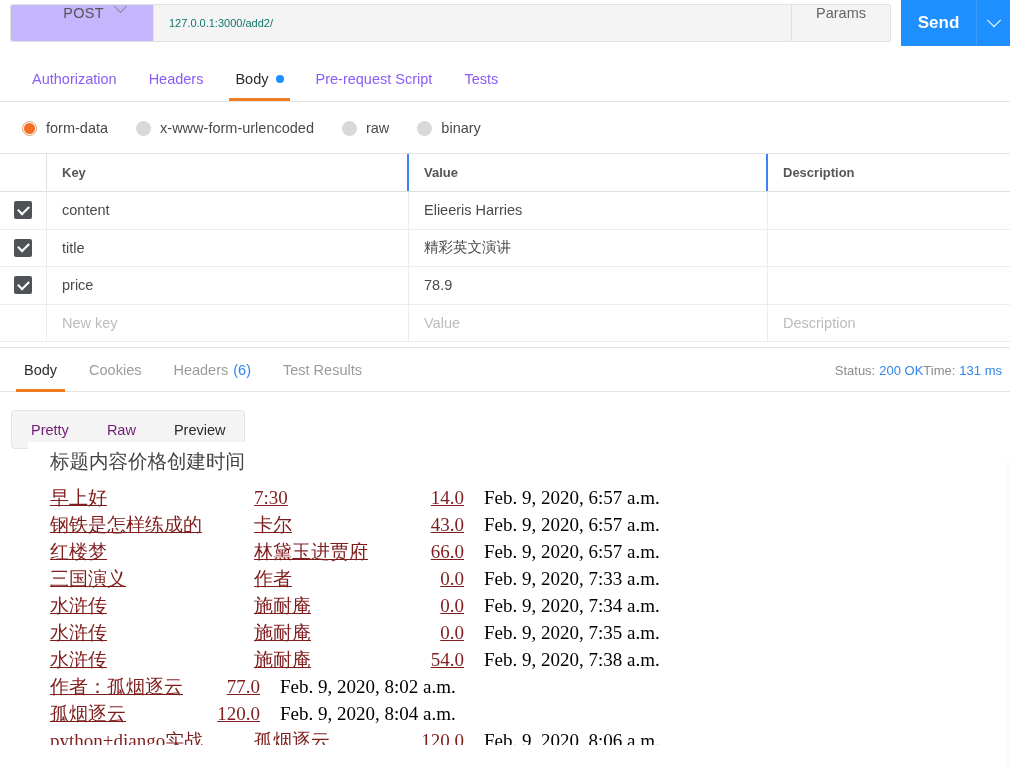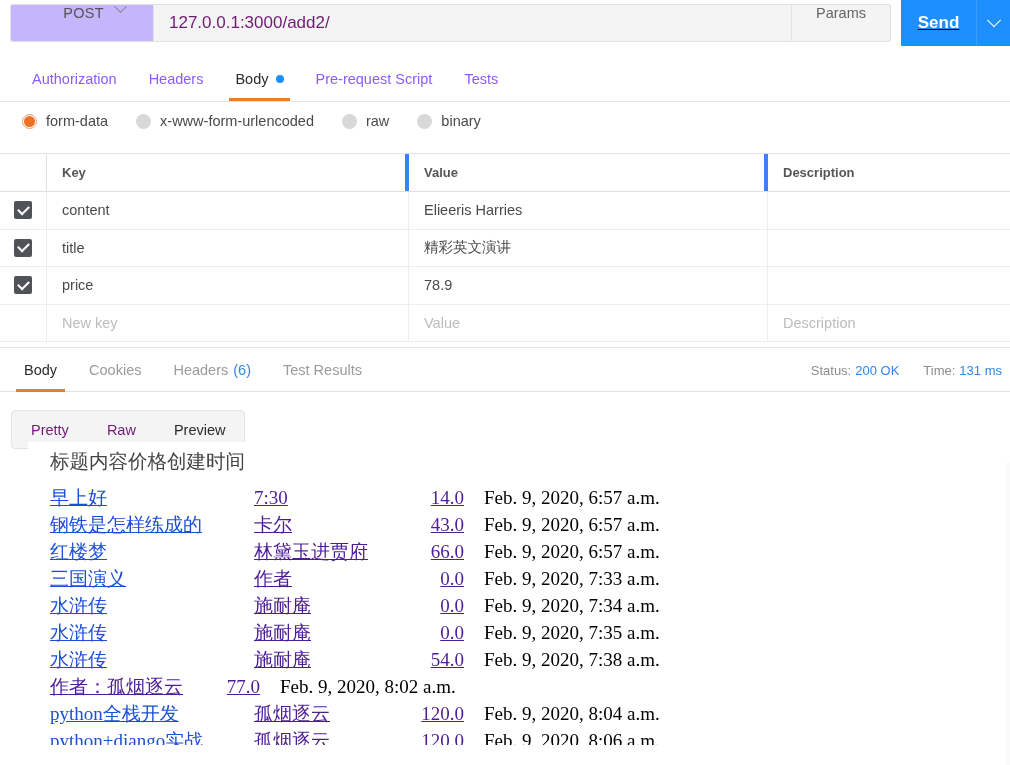--- a/index.html
+++ b/index.html
@@ -41,35 +41,35 @@
     margin: 4px 0 4px 0;
     flex: 1;
     background: #f4f4f4;
     border: 1px solid #e2e2e2;
     display: flex; align-items: center;
     padding-left: 15px;
   }
   #url-input {
     background: transparent; border: none; outline: none;
     font-family: "Liberation Sans", sans-serif;
-    font-size: 17px; color: #701a75; width: 100%;
+    font-size: 11px; color: #0f766e; width: 100%;
   }
   #params-btn {
     margin: 4px 0 4px 0;
     width: 99px;
     background: #f4f4f4;
     border: 1px solid #e2e2e2;
     border-left: none;
     border-radius: 0 3px 3px 0;
     display: flex; justify-content: center;
     font-size: 14.5px; color: #666; cursor: pointer;
   }
   #send-group {
     margin: 0 0 0 10px;
-    width: 109px; display: flex; text-decoration: underline;
+    width: 109px; display: flex;
   }
   #send-btn {
     flex: 1; background: #1e8fff; color: #fff;
     border: none; outline: none;
     font-family: "Liberation Sans", sans-serif;
     font-size: 17px; font-weight: bold;
     display: flex; align-items: center; justify-content: center;
     cursor: pointer;
   }
   #send-caret {
@@ -98,21 +98,21 @@
     content: ""; position: absolute; left: 10px; right: 10px; bottom: 0;
     height: 3px; background: #ef7c21;
   }
   .bluedot {
     width: 8px; height: 8px; border-radius: 50%; background: #1e8fff;
     display: inline-block;
   }
 
   
   #body-types {
-    position: absolute; left: 0; top: 97px; width: 1010px; height: 48px;
+    position: absolute; left: 0; top: 104px; width: 1010px; height: 48px;
     display: flex; align-items: center; padding-left: 22px; gap: 28px;
   }
   .radio-opt { display: flex; align-items: center; gap: 9px; cursor: pointer; }
   .radio-dot {
     width: 15px; height: 15px; border-radius: 50%;
     background: #d8d8d8; display: flex; align-items: center; justify-content: center;
   }
   .radio-dot.sel { background: #ffffff; border: 1px solid #e0a070; }
   .radio-dot.sel::after {
     content: ""; width: 11px; height: 11px; border-radius: 50%; background: #f26e23;
@@ -139,21 +139,21 @@
     display: flex; align-items: center; justify-content: center; cursor: pointer;
   }
   .cbox::after {
     content: ""; width: 9px; height: 5px;
     border-left: 2px solid #fff; border-bottom: 2px solid #fff;
     transform: rotate(-45deg) translate(1px,-1px);
   }
   .kv-key { width: 362px; border-right: 1px solid #ededed; }
   .kv-val { width: 359px; border-right: 1px solid #ededed; }
   .kv-desc { flex: 1; }
-  .kv-row.header .kv-key, .kv-row.header .kv-val { border-right: 4px solid #3b82f6; }
+  .kv-row.header .kv-key, .kv-row.header .kv-val { border-right: 2px solid #3b82f6; }
   .kv-cell-txt {
     height: 100%; display: flex; align-items: center; padding-left: 15px;
     font-size: 14.5px; color: #4a4a4a;
   }
   .kv-row.header .kv-cell-txt { font-size: 13px; font-weight: bold; color: #565656; }
   .kv-cell-txt.ph { color: #bcbcbc; }
 
   
   #resp-tabs {
     position: absolute; left: 0; top: 347px; width: 1010px; height: 45px;
@@ -167,21 +167,21 @@
     position: relative;
   }
   .restab.active { color: #2b2b2b; }
   .restab.active::after {
     content: ""; position: absolute; left: 8px; right: 8px; bottom: 0;
     height: 3px; background: #ef7c21;
   }
   .cnt-blue { color: #2f86e8; }
   #resp-meta {
     position: absolute; right: 8px; top: 0; height: 44px;
-    display: flex; align-items: center; gap: 24px;
+    display: flex; align-items: center; 
     font-size: 13px; color: #8c8c8c;
   }
   #resp-meta .mv { color: #2f86e8; margin-left: 4px; }
   .meta-item { display: flex; align-items: center; }
 
   
   #fmt-group {
     position: absolute; left: 11px; top: 410px;
     height: 39px; display: flex;
     background: #f4f4f4; border: 1px solid #e4e4e4; border-radius: 4px;
@@ -207,24 +207,24 @@
   .prow {
     display: flex; align-items: baseline;
     height: 27px; padding-left: 22px;
     font-size: 19px;
   }
   .pcol-title { width: 204px; flex: 0 0 204px; }
   .pcol-author { width: 152px; flex: 0 0 152px; }
   .pcol-price { width: 58px; flex: 0 0 58px; text-align: right; }
   .pcol-date { flex: 1; padding-left: 20px; color: #000; white-space: nowrap; }
   .lnk-blue {
-    color: #1d4ed8; text-decoration: underline; cursor: pointer;
+    color: #7f1d1d; text-decoration: underline; cursor: pointer;
   }
   .lnk-purple {
-    color: #4c1d95; text-decoration: underline; cursor: pointer;
+    color: #7f1d1d; text-decoration: underline; cursor: pointer;
   }
   
   #vscroll {
     position: absolute; right: 0; top: 462px; width: 4px; height: 303px;
     background: #fafafa;
   }
 </style>
 </head>
 <body>
 
@@ -438,21 +438,20 @@
         <div class="pcol-author"><a class="lnk-purple">施耐庵</a></div>
         <div class="pcol-price"><a class="lnk-purple">54.0</a></div>
         <div class="pcol-date">Feb. 9, 2020, 7:38 a.m.</div>
       </div>
       <div class="prow">
         <div class="pcol-author"><a class="lnk-purple">作者：孤烟逐云</a></div>
         <div class="pcol-price"><a class="lnk-purple">77.0</a></div>
         <div class="pcol-date">Feb. 9, 2020, 8:02 a.m.</div>
       </div>
       <div class="prow">
-        <div class="pcol-title"><a class="lnk-blue">python全栈开发</a></div>
         <div class="pcol-author"><a class="lnk-purple">孤烟逐云</a></div>
         <div class="pcol-price"><a class="lnk-purple">120.0</a></div>
         <div class="pcol-date">Feb. 9, 2020, 8:04 a.m.</div>
       </div>
       <div class="prow">
         <div class="pcol-title"><a class="lnk-blue">python+diango实战</a></div>
         <div class="pcol-author"><a class="lnk-purple">孤烟逐云</a></div>
         <div class="pcol-price"><a class="lnk-purple">120.0</a></div>
         <div class="pcol-date">Feb. 9, 2020, 8:06 a.m.</div>
       </div>

